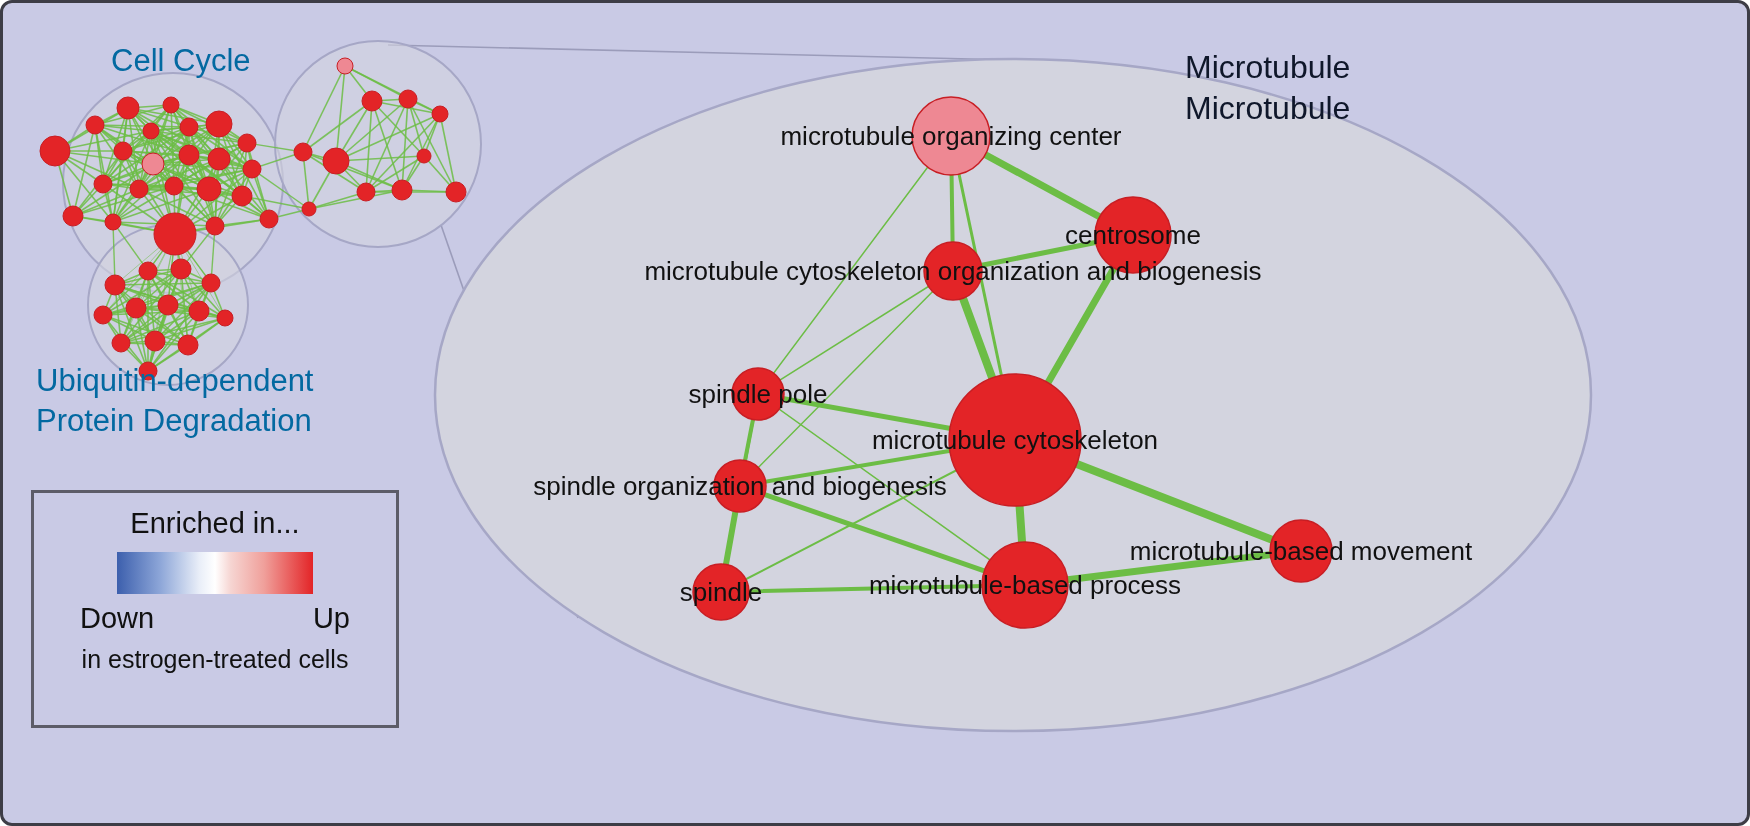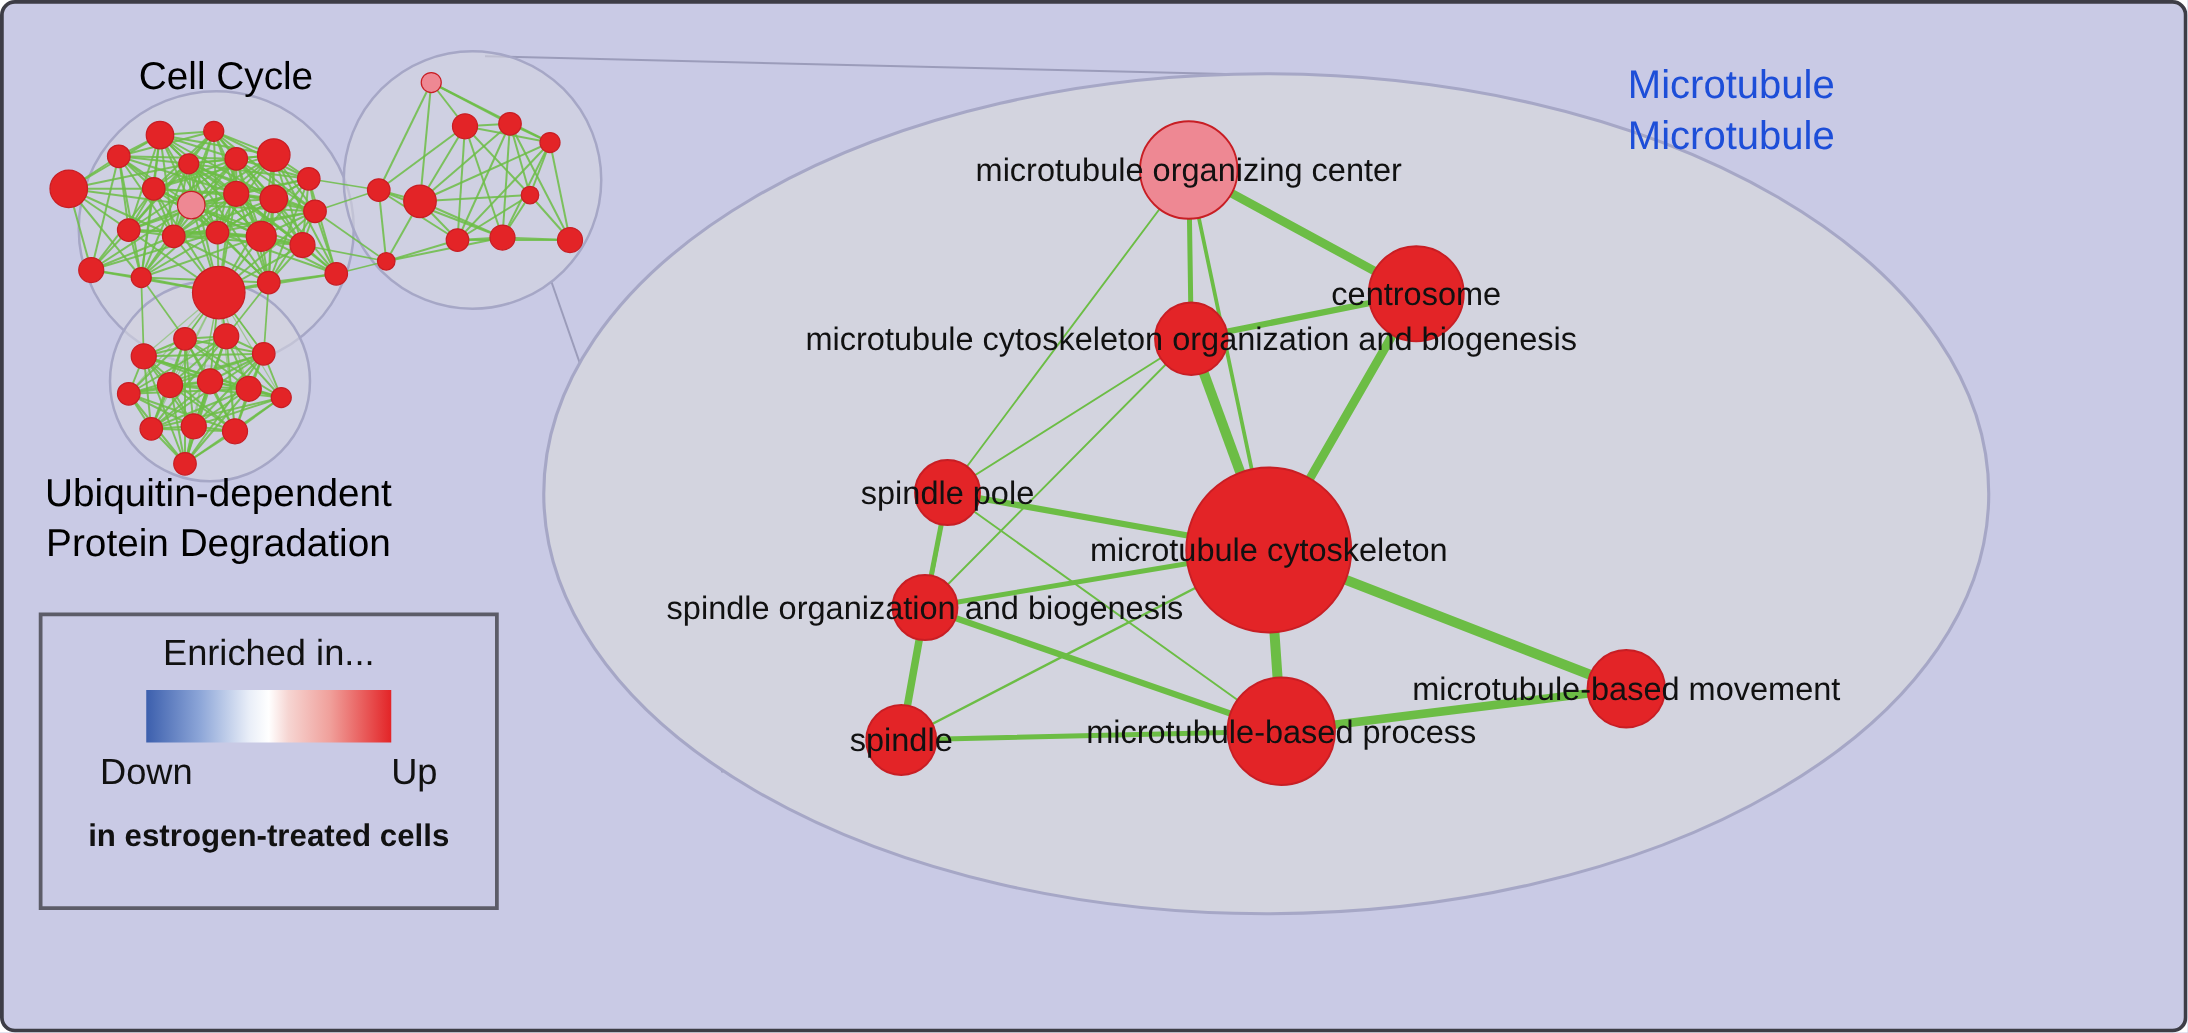--- a/index.html
+++ b/index.html
@@ -11,33 +11,32 @@
     width: 1750px; height: 826px;
     background: #c9cae5;
     border: 3px solid #3d3d46;
     border-radius: 12px;
     overflow: hidden;
   }
   svg#net { position: absolute; left: 0; top: 0; }
 
   .cluster-label {
     position: absolute;
-    color: #000000;
+    color: #0369a1;
     font-size: 31px;
     line-height: 40px;
     white-space: nowrap;
   }
   .cluster-label.cell-cycle { left: 108px; top: 38px; }
-  .cluster-label.ubiquitin  { left: 33px;  top: 372px; text-align: center; }
+  .cluster-label.ubiquitin  { left: 33px;  top: 358px; }
 
   .detail-title {
     position: absolute;
     left: 1182px; top: 44px; width: 400px;
-    text-align: center;
-    color: #1d4ed8;
+    color: #0f172a;
     font-size: 32px;
     line-height: 41px;
   }
 
   .legend {
     position: absolute;
     left: 28px; top: 487px;
     width: 368px; height: 238px;
     border: 3px solid #5c5c68;
     background: #c9cae5;
@@ -47,21 +46,21 @@
   .legend-title { font-size: 29px; color: #111111; }
   .legend-gradient {
     width: 196px; height: 42px;
     margin: 12px auto 0;
   }
   .legend-scale {
     display: flex; justify-content: space-between;
     padding: 0 46px; margin-top: 8px;
     font-size: 29px; color: #111111; gap: 40px;
   }
-  .legend-caption { margin-top: 18px; font-size: 25px; line-height: 32px; color: #111111; font-weight: bold; }
+  .legend-caption { margin-top: 8px; font-size: 25px; line-height: 32px; color: #111111; }
 </style>
 </head>
 <body>
 
 <div class="figure">
 
   <svg id="net" width="1750" height="826" viewBox="0 0 1750 826">
       <line x1="385" y1="42" x2="1010" y2="57" stroke="#9b9cba" stroke-width="1.6"></line>
       <line x1="438" y1="222" x2="575" y2="615" stroke="#9b9cba" stroke-width="1.6"></line>
       <ellipse cx="1010" cy="392" rx="578" ry="336" fill="#d3d4df" stroke="#a6a7c6" stroke-width="2.5"></ellipse>

